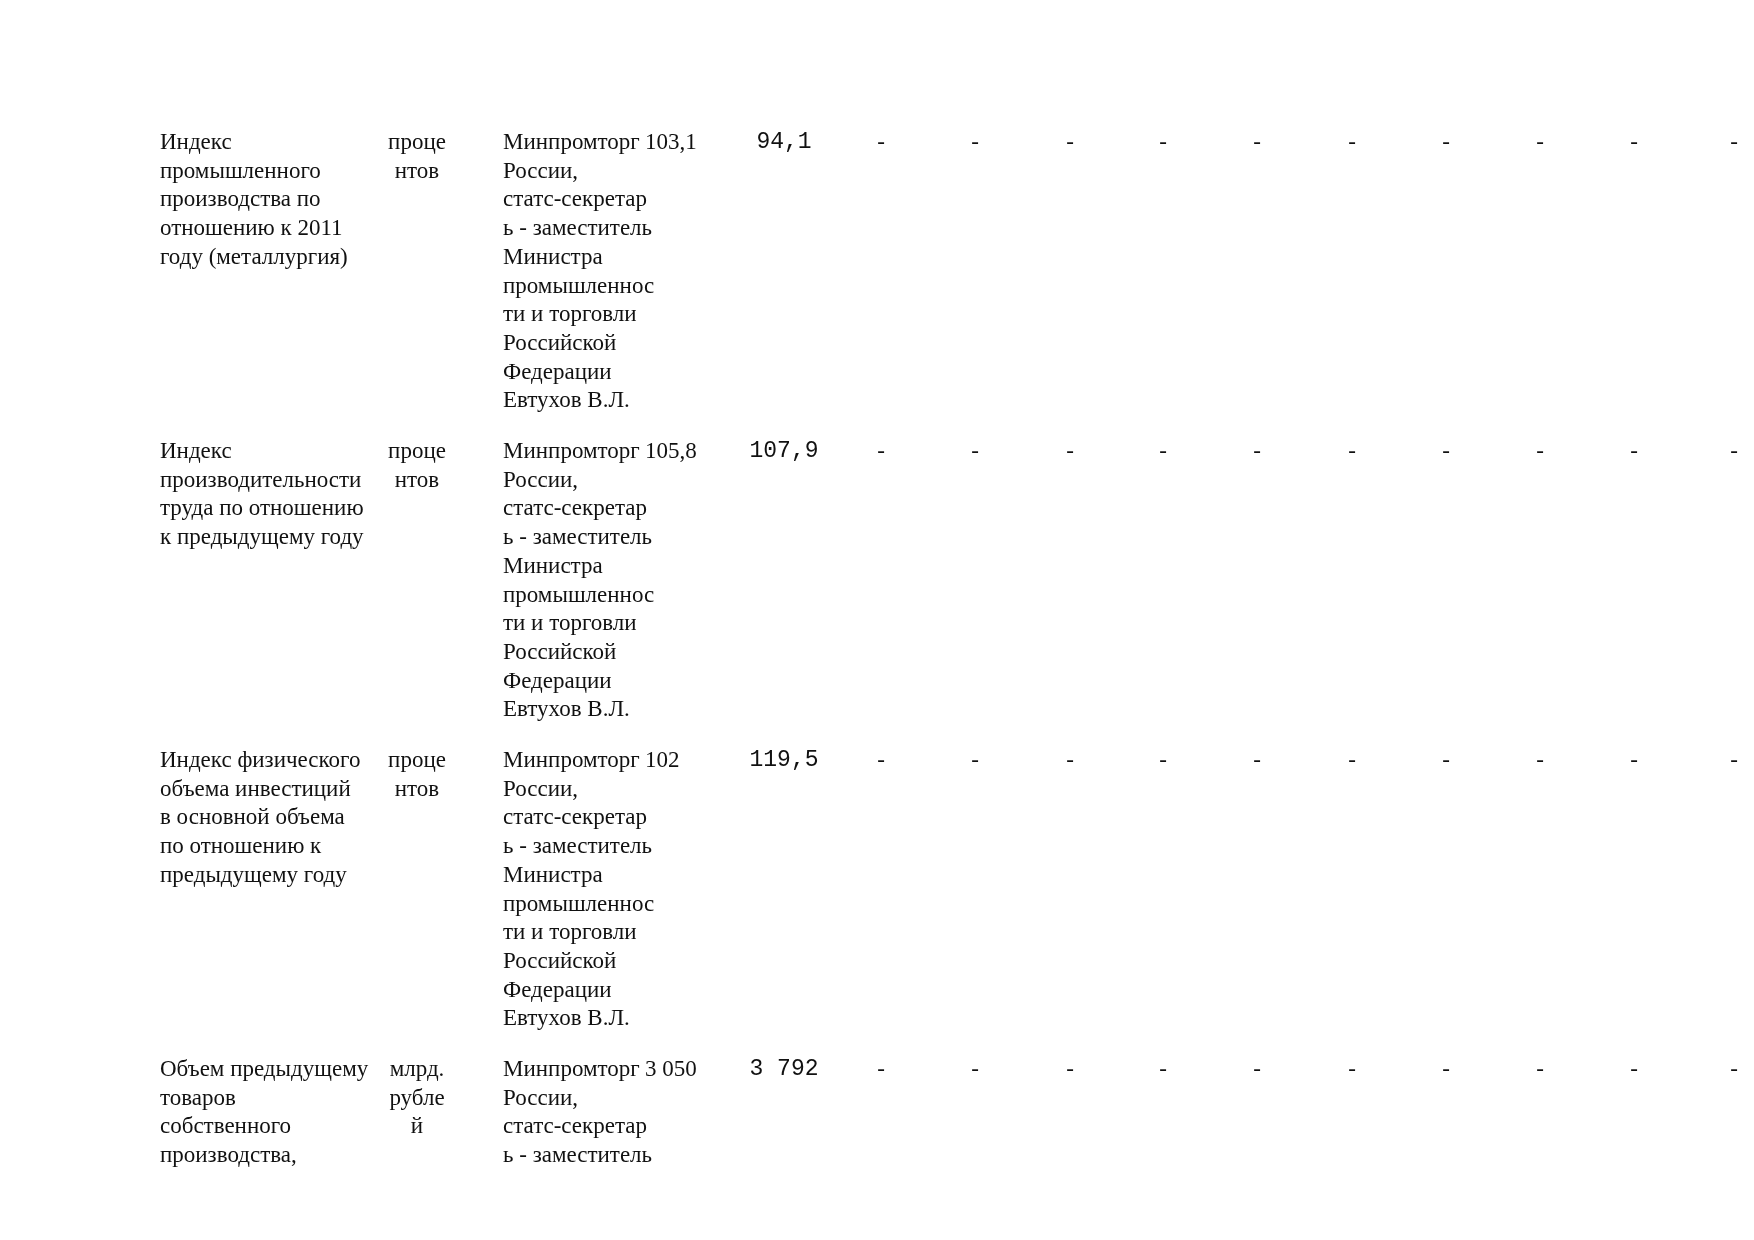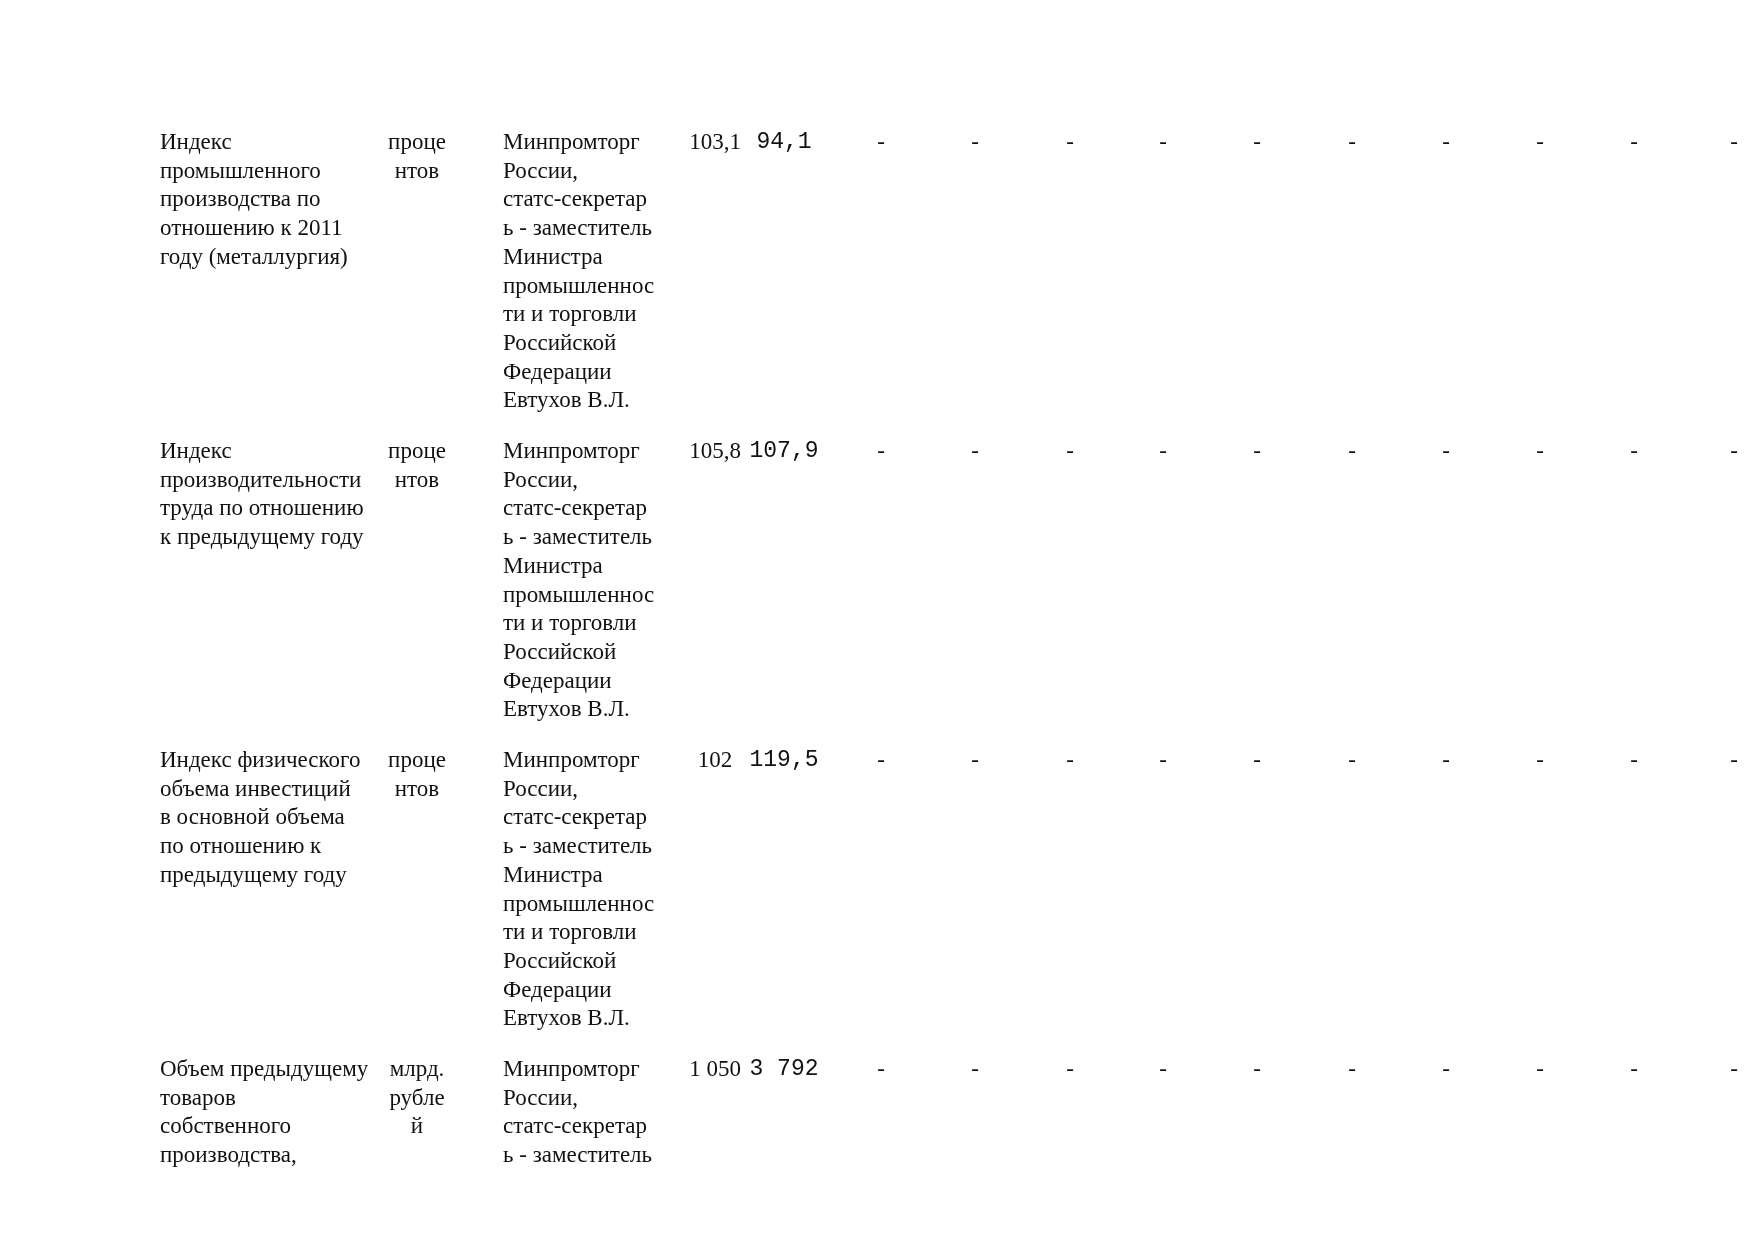--- a/index.html
+++ b/index.html
@@ -6,21 +6,21 @@
   body {
     width: 1754px; height: 1240px; position: relative; overflow: hidden;
     font-family: "Liberation Serif", "DejaVu Serif", serif;
     font-size: 23px; line-height: 28.7px; color: #111111;
   }
   .row { position: absolute; left: 0; width: 1754px; }
   .cell { position: absolute; top: 0; }
   .c-name { left: 160px; width: 230px; }
   .c-unit { left: 382px; width: 70px; text-align: center; }
   .c-resp { left: 469px; width: 175px; margin-left: 34px; }
-  .c-v1 { left: 673px; width: 84px; text-align: center; }
+  .c-v1 { left: 645px; width: 84px; }
   .c-v2 { left: 741px; width: 86px; text-align: center; font-family: Liberation Mono, monospace; }
   .dash { position: absolute; top: 0; width: 20px; margin-left: -10px; text-align: center; }
   .ln { display: block; white-space: nowrap; }
 </style>
 </head>
 <body>
 
 <div id="table">
     <div class="row" style="top: 128px;">
     <div class="cell c-name">
@@ -143,21 +143,21 @@
         <span class="ln">млрд.</span>
         <span class="ln">рубле</span>
         <span class="ln">й</span>
       </div>
     <div class="cell c-resp">
         <span class="ln">Минпромторг</span>
         <span class="ln">России,</span>
         <span class="ln">статс-секретар</span>
         <span class="ln">ь - заместитель</span>
       </div>
-    <div class="cell c-v1">1 050</div>
+    <div class="cell c-v1">3 050</div>
     <div class="cell c-v2">3 792</div>
   <div class="dash" style="left: 881px;">-</div>
       <div class="dash" style="left: 975px;">-</div>
       <div class="dash" style="left: 1070px;">-</div>
       <div class="dash" style="left: 1163px;">-</div>
       <div class="dash" style="left: 1257px;">-</div>
       <div class="dash" style="left: 1352px;">-</div>
       <div class="dash" style="left: 1446px;">-</div>
       <div class="dash" style="left: 1540px;">-</div>
       <div class="dash" style="left: 1634px;">-</div>

